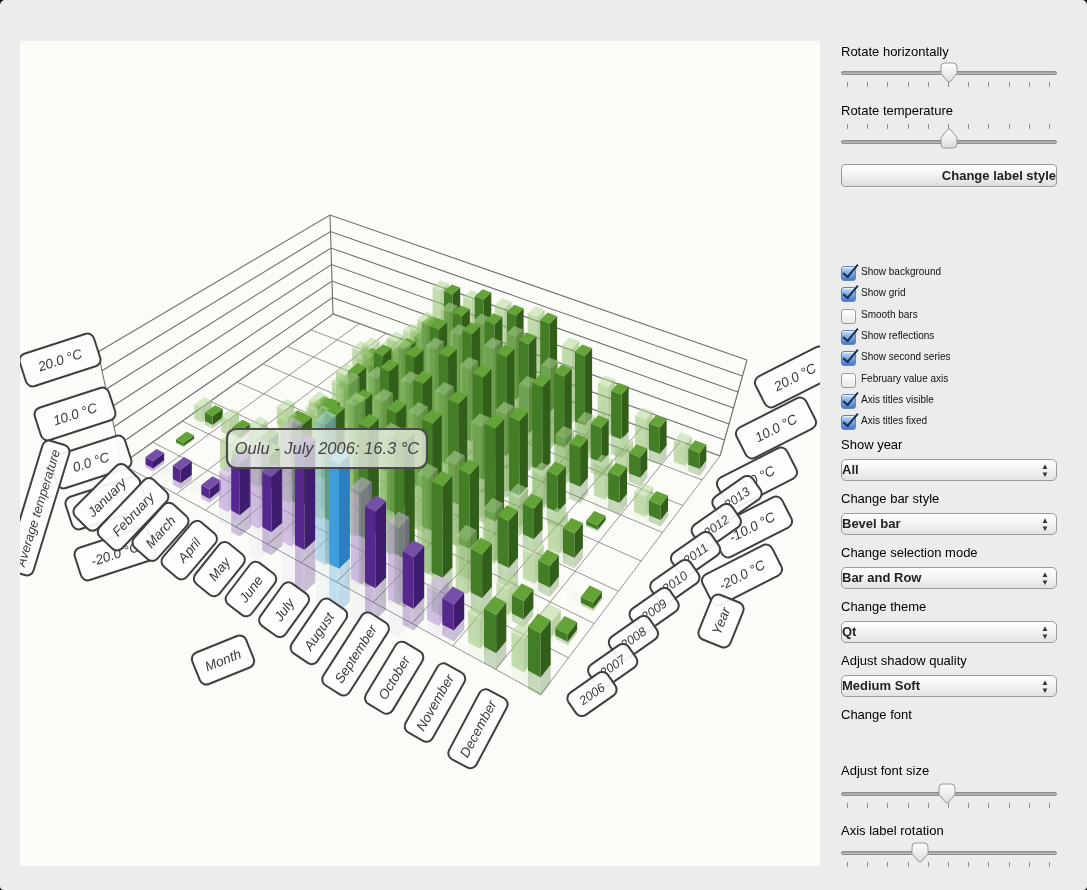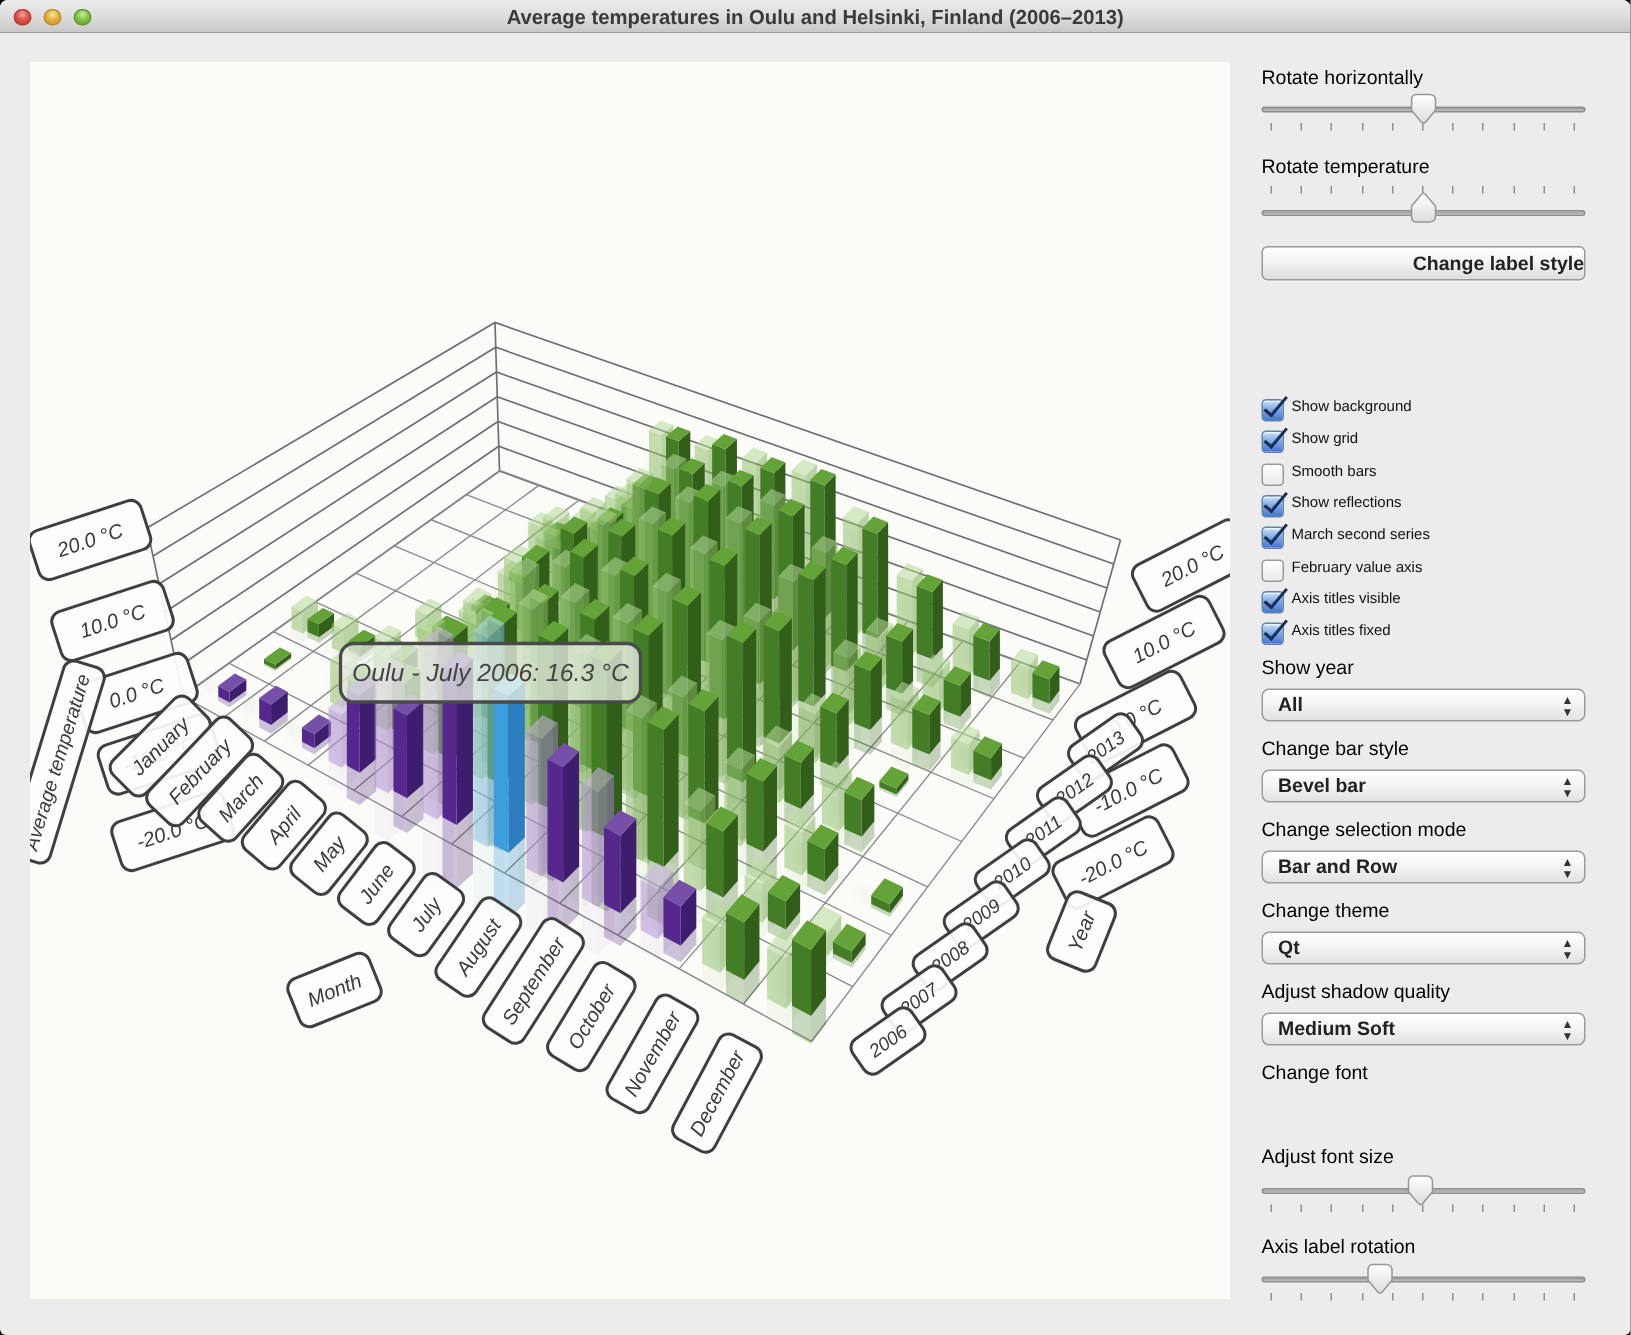--- a/index.html
+++ b/index.html
@@ -12,34 +12,28 @@
 #panel{position:absolute;left:830px;top:41px;width:247px;height:830px;font-size:13px;color:#111}
 .plabel{position:absolute;left:11px;font-size:13px;color:#000}
 .btn{position:absolute;left:11px;width:216px;height:23px;border:1px solid #999;border-radius:4px;background:linear-gradient(#ffffff,#f1f1f1 50%,#dedede);text-align:right;font-weight:700;font-size:13px;line-height:21px;color:#222;box-shadow:0 1px 0 rgba(255,255,255,.6)}
 .track{position:absolute;left:11px;width:216px;height:4px;border-radius:2px;background:linear-gradient(#9a9a9a,#c2c2c2);border:1px solid #8e8e8e}
 .ticks{position:absolute;left:17px;width:204px;height:5px}
 .thumbsvg{position:absolute;z-index:2}
 .cb{position:absolute;left:11px;width:15px;height:15px;border:1px solid #9b9b9b;border-radius:3px;background:linear-gradient(#fff,#e9e9e9)}
 .cb.on{background:linear-gradient(#cfe2f8 0%,#7faae8 45%,#4579ce 100%);border-color:#6583ab;box-shadow:inset 0 1px 0 rgba(255,255,255,.6)}
 .cb.on:after{content:"";position:absolute;left:5px;top:-6px;width:5px;height:15px;border:solid #1a2f55;border-width:0 2.5px 2.5px 0;transform:rotate(40deg)}
 .cblabel{position:absolute;left:31px;font-size:10px}
-.pop{position:absolute;left:11px;width:216px;height:22px;border:1px solid #9b9b9b;border-radius:5px;background:linear-gradient(#ffffff,#f3f3f3 50%,#e2e2e2);font-size:13px;font-weight:700;color:#222;line-height:20px;padding-left:10px}
+.pop{position:absolute;left:11px;width:216px;height:22px;border:1px solid #9b9b9b;border-radius:5px;background:linear-gradient(#ffffff,#f3f3f3 50%,#e2e2e2);font-size:13px;font-weight:700;color:#222;line-height:20px;padding-left:0}
 .pop .arr{position:absolute;right:7px;top:3px;font-size:8px;line-height:8px;color:#333}
 #combo{position:absolute;left:11px;width:216px;height:24px}
 #combofield{position:absolute;left:0;top:0;width:193px;height:24px;border:1px solid #9b9b9b;background:#fff;font-size:13px;line-height:22px;padding-left:8px;border-radius:2px 0 0 2px}
 #combobtn{position:absolute;right:0;top:0;width:23px;height:24px;border:1px solid #9b9b9b;border-left:none;border-radius:0 4px 4px 0;background:linear-gradient(#fdfdfd,#e8e8e8 50%,#d4d4d4)}
 #combobtn:after{content:"";position:absolute;left:6.5px;top:10px;border-left:5px solid transparent;border-right:5px solid transparent;border-top:6px solid #555}
 </style></head><body>
 <div id="win">
-<div id="titlebar">
-      <div class="tl" id="tl1"></div>
-      <div class="tl" id="tl2"></div>
-      <div class="tl" id="tl3"></div>
-      <div id="title">Average temperatures in Oulu and Helsinki, Finland (2006–2013)</div>
-    </div>
 <svg width="1087" height="890" viewBox="0 0 1087 890" style="position:absolute;left:0;top:0">
       <defs>
         <clipPath id="chartclip">
           <rect x="20" y="41" width="800" height="825"></rect>
         </clipPath>
         <filter id="blurf" x="-40%" y="-40%" width="180%" height="180%">
           <feGaussianBlur stdDeviation="3"></feGaussianBlur>
         </filter>
       </defs>
       <g clip-path="url(#chartclip)">
@@ -1118,21 +1112,21 @@
 <div class="btn" style="top:123px">Change label style</div>
 <div class="cb on" style="top:225px"></div>
       <div class="cblabel" style="top:225px">Show background</div>
 <div class="cb on" style="top:246px"></div>
       <div class="cblabel" style="top:246px">Show grid</div>
 <div class="cb" style="top:268px"></div>
       <div class="cblabel" style="top:268px">Smooth bars</div>
 <div class="cb on" style="top:289px"></div>
       <div class="cblabel" style="top:289px">Show reflections</div>
 <div class="cb on" style="top:310px"></div>
-      <div class="cblabel" style="top:310px">March second series</div>
+      <div class="cblabel" style="top:310px">Show second series</div>
 <div class="cb" style="top:332px"></div>
       <div class="cblabel" style="top:332px">February value axis</div>
 <div class="cb on" style="top:353px"></div>
       <div class="cblabel" style="top:353px">Axis titles visible</div>
 <div class="cb on" style="top:374px"></div>
       <div class="cblabel" style="top:374px">Axis titles fixed</div>
 <div class="plabel" style="top:396px">Show year</div>
 <div class="pop" style="top:418px">All<span class="arr">▲<br>▼</span></div>
 <div class="plabel" style="top:450px">Change bar style</div>
 <div class="pop" style="top:472px">Bevel bar<span class="arr">▲<br>▼</span></div>

